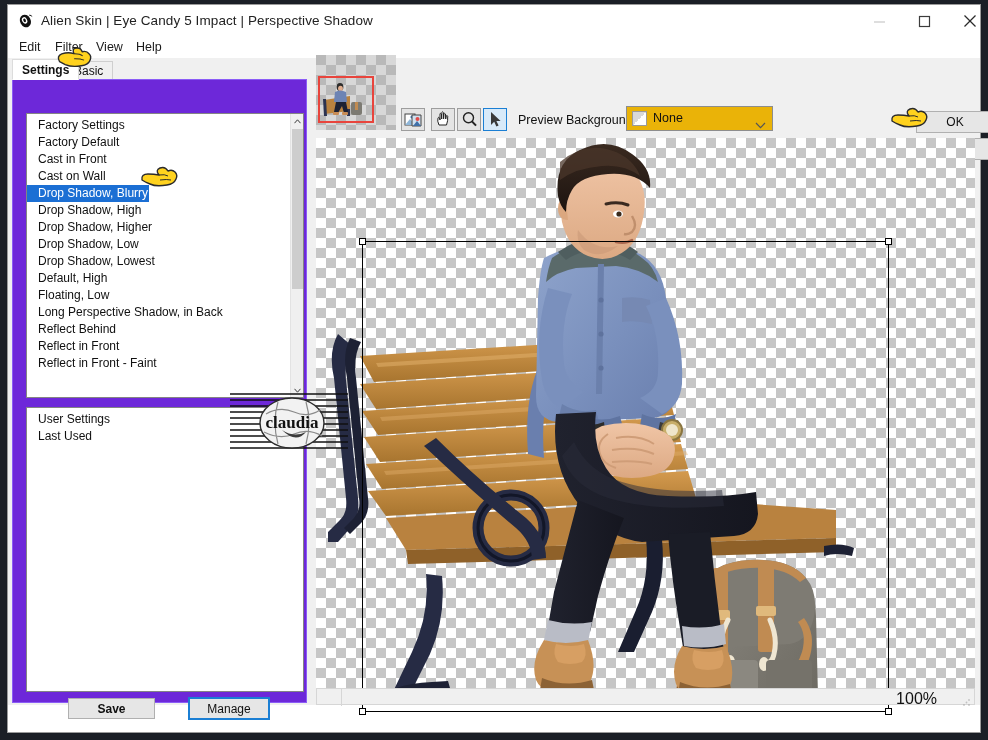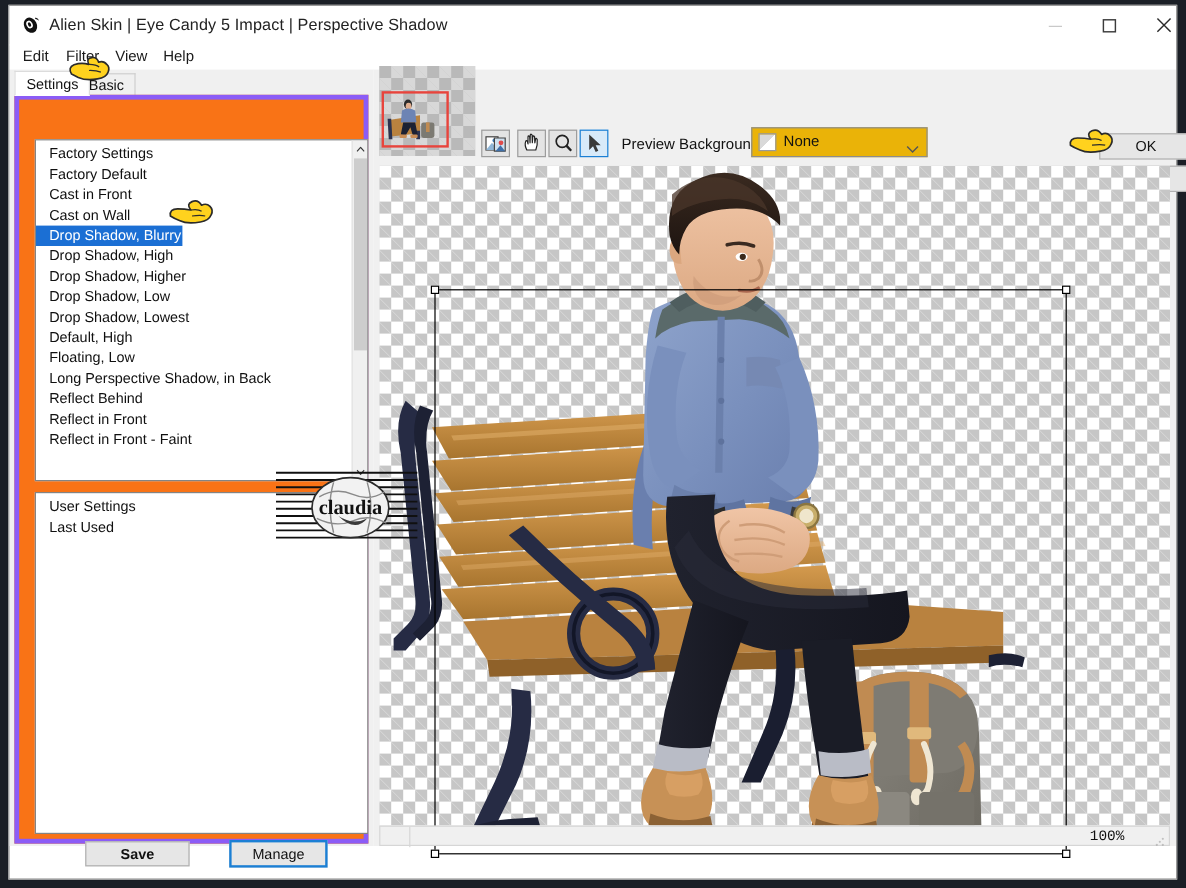--- a/index.html
+++ b/index.html
@@ -98,36 +98,37 @@
     display: flex; align-items: center;
     padding: 0 9px;
     white-space: nowrap;
   }
   .tab.active {
     left: 4px;
     background: #ffffff;
     border: 1px solid #dcdcdc;
     border-bottom: 1px solid #ffffff;
     z-index: 3;
+    font-weight: bold;
   }
   .tab.inactive {
     left: 56px;
     top: 3px;
     height: 19px;
     background: #f0f0f0;
     border: 1px solid #cfcfcf;
     border-bottom: none;
   }
 
   .panelbody {
     position: absolute;
     left: 4px; top: 21px;
     width: 295px; height: 624px;
-    background: #f97316;
-    border: 4px solid #8b5cf6;
+    background: #6d28d9;
+    border: 1px solid #8b5cf6;
   }
 
   
   .listbox {
     position: absolute;
     background: #ffffff;
     border: 1px solid #848484;
     overflow: hidden;
   }
   #factory-list { left: 13px; top: 33px; width: 278px; height: 285px; }
@@ -303,23 +304,22 @@
   }
   #status-sep {
     position: absolute;
     left: 24px; top: 0;
     width: 1px; height: 17px;
     background: #d6d6d6;
   }
   #zoom-text {
     position: absolute;
     right: 37px; top: 1px;
-    font-size: 12px;
+    font-size: 16px;
     color: #111;
-    font-family: Liberation Mono, monospace;
   }
   #grip {
     position: absolute;
     right: 3px; bottom: 2px;
     width: 9px; height: 9px;
     opacity: 0.45;
   }
 
   
   #sel-rect {

